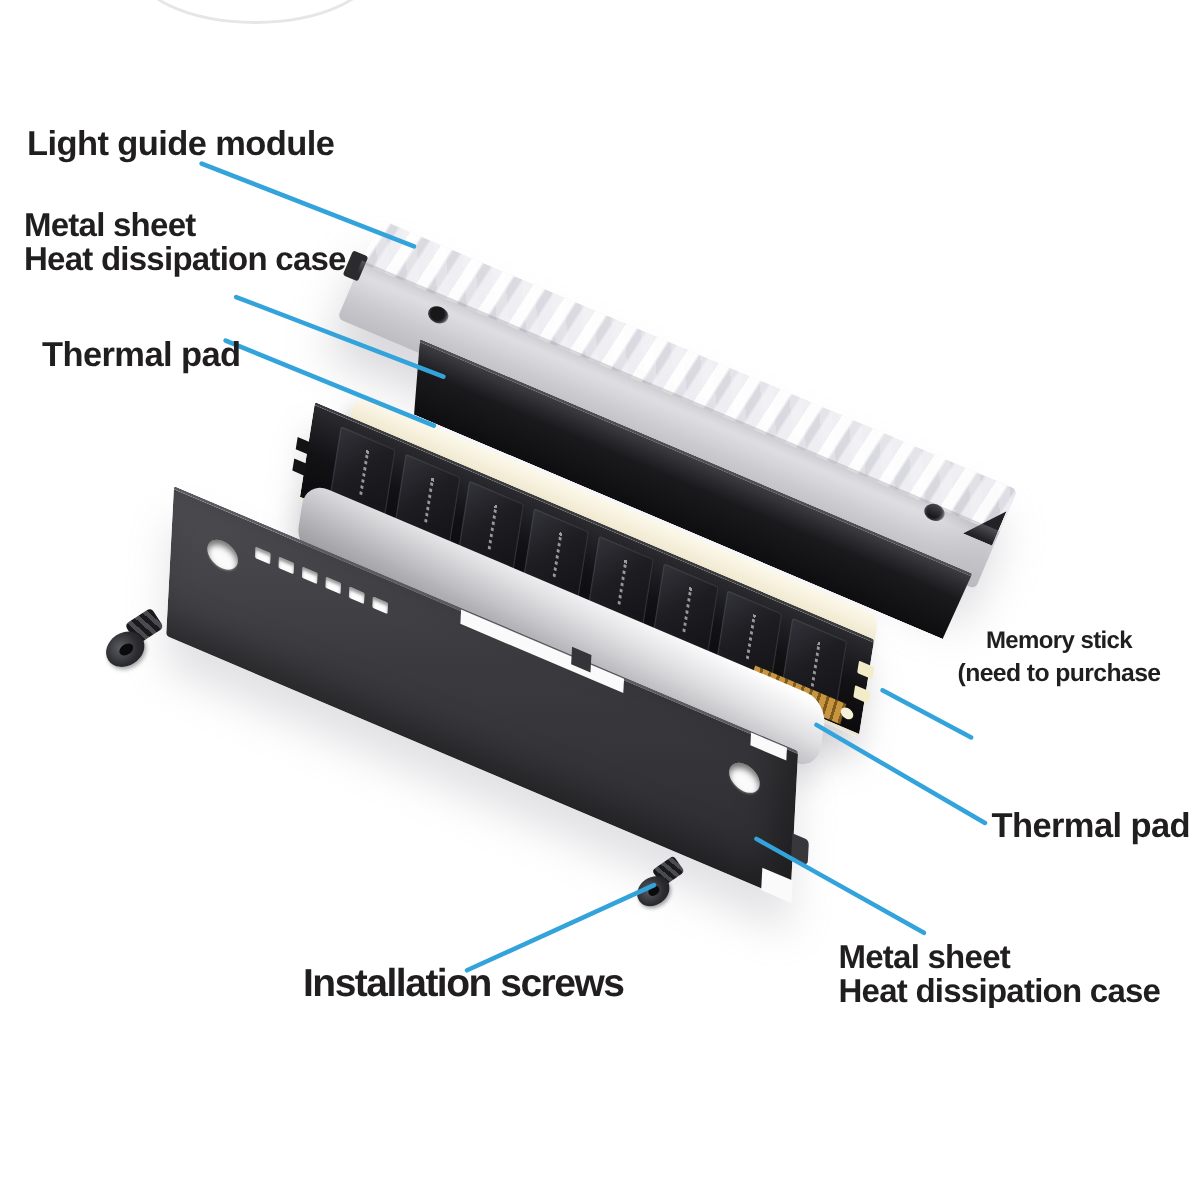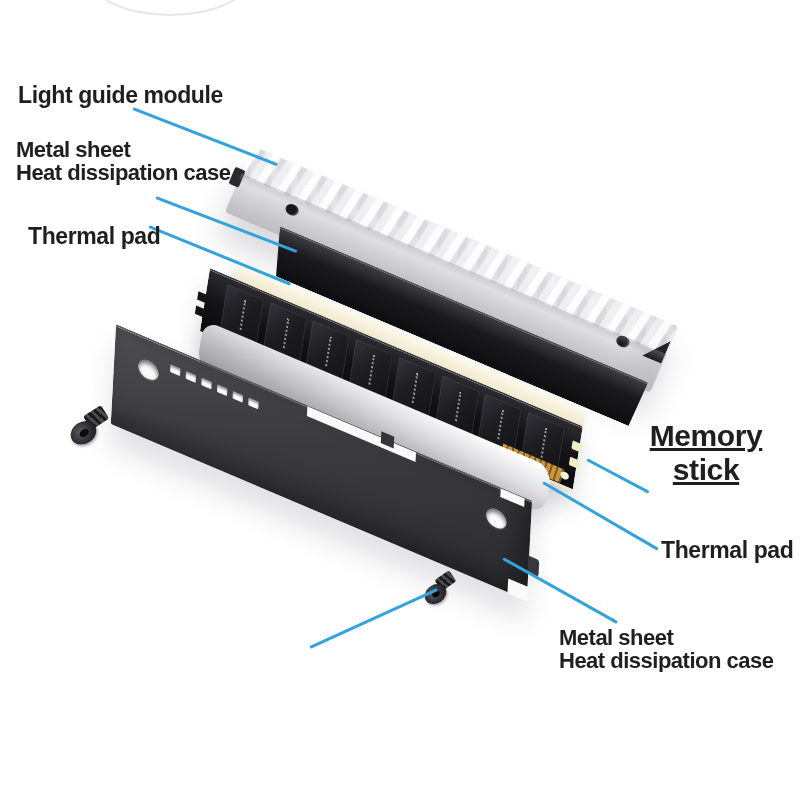--- a/index.html
+++ b/index.html
@@ -115,21 +115,21 @@
   .l5{left:543px;top:481px;width:133px;transform:rotate(30.2deg);}
   .l6{left:503px;top:557px;width:131px;transform:rotate(29.3deg);}
   .l7{left:310px;top:646px;width:140px;transform:rotate(-24.5deg);}
 
   
   .lbl{position:absolute;color:#201e1f;font-weight:600;white-space:nowrap;z-index:10;letter-spacing:-0.4px;}
   .lb1{left:18px;top:82px;font-size:23px;}
   .lb2{left:16px;top:138px;font-size:22px;line-height:23px;letter-spacing:-0.5px;}
   .lb3{left:28px;top:223px;font-size:23px;}
   .lb4{left:627px;top:419px;width:158px;text-align:center;white-space:normal;}
-  .lb4 .t{font-size:30px;margin-bottom:3px;text-decoration:underline;}
+  .lb4 .t{font-size:16px;margin-bottom:3px;}
   .lb4 .n{font-size:16.5px;line-height:19px;}
   .lb5{left:661px;top:537px;font-size:23px;}
   .lb6{left:559px;top:626px;font-size:22px;line-height:23px;letter-spacing:-0.5px;}
   .lb7{left:202px;top:640px;font-size:26px;font-weight:700;letter-spacing:-1px;}
 </style>
 </head>
 <body>
 
 <div id="canvas">
 
@@ -208,23 +208,25 @@
 
   <div class="lbl lb2">
     <div>Metal sheet</div>
     <div>Heat dissipation case</div>
   </div>
 
   <div class="lbl lb3">Thermal pad</div>
 
   <div class="lbl lb4">
     <div class="t">Memory stick</div>
+    <div class="n">(need to purchase</div>
   </div>
 
   <div class="lbl lb5">Thermal pad</div>
 
   <div class="lbl lb6">
     <div>Metal sheet</div>
     <div>Heat dissipation case</div>
   </div>
 
+  <div class="lbl lb7">Installation screws</div>
 
 </div>
 
 </body></html>

